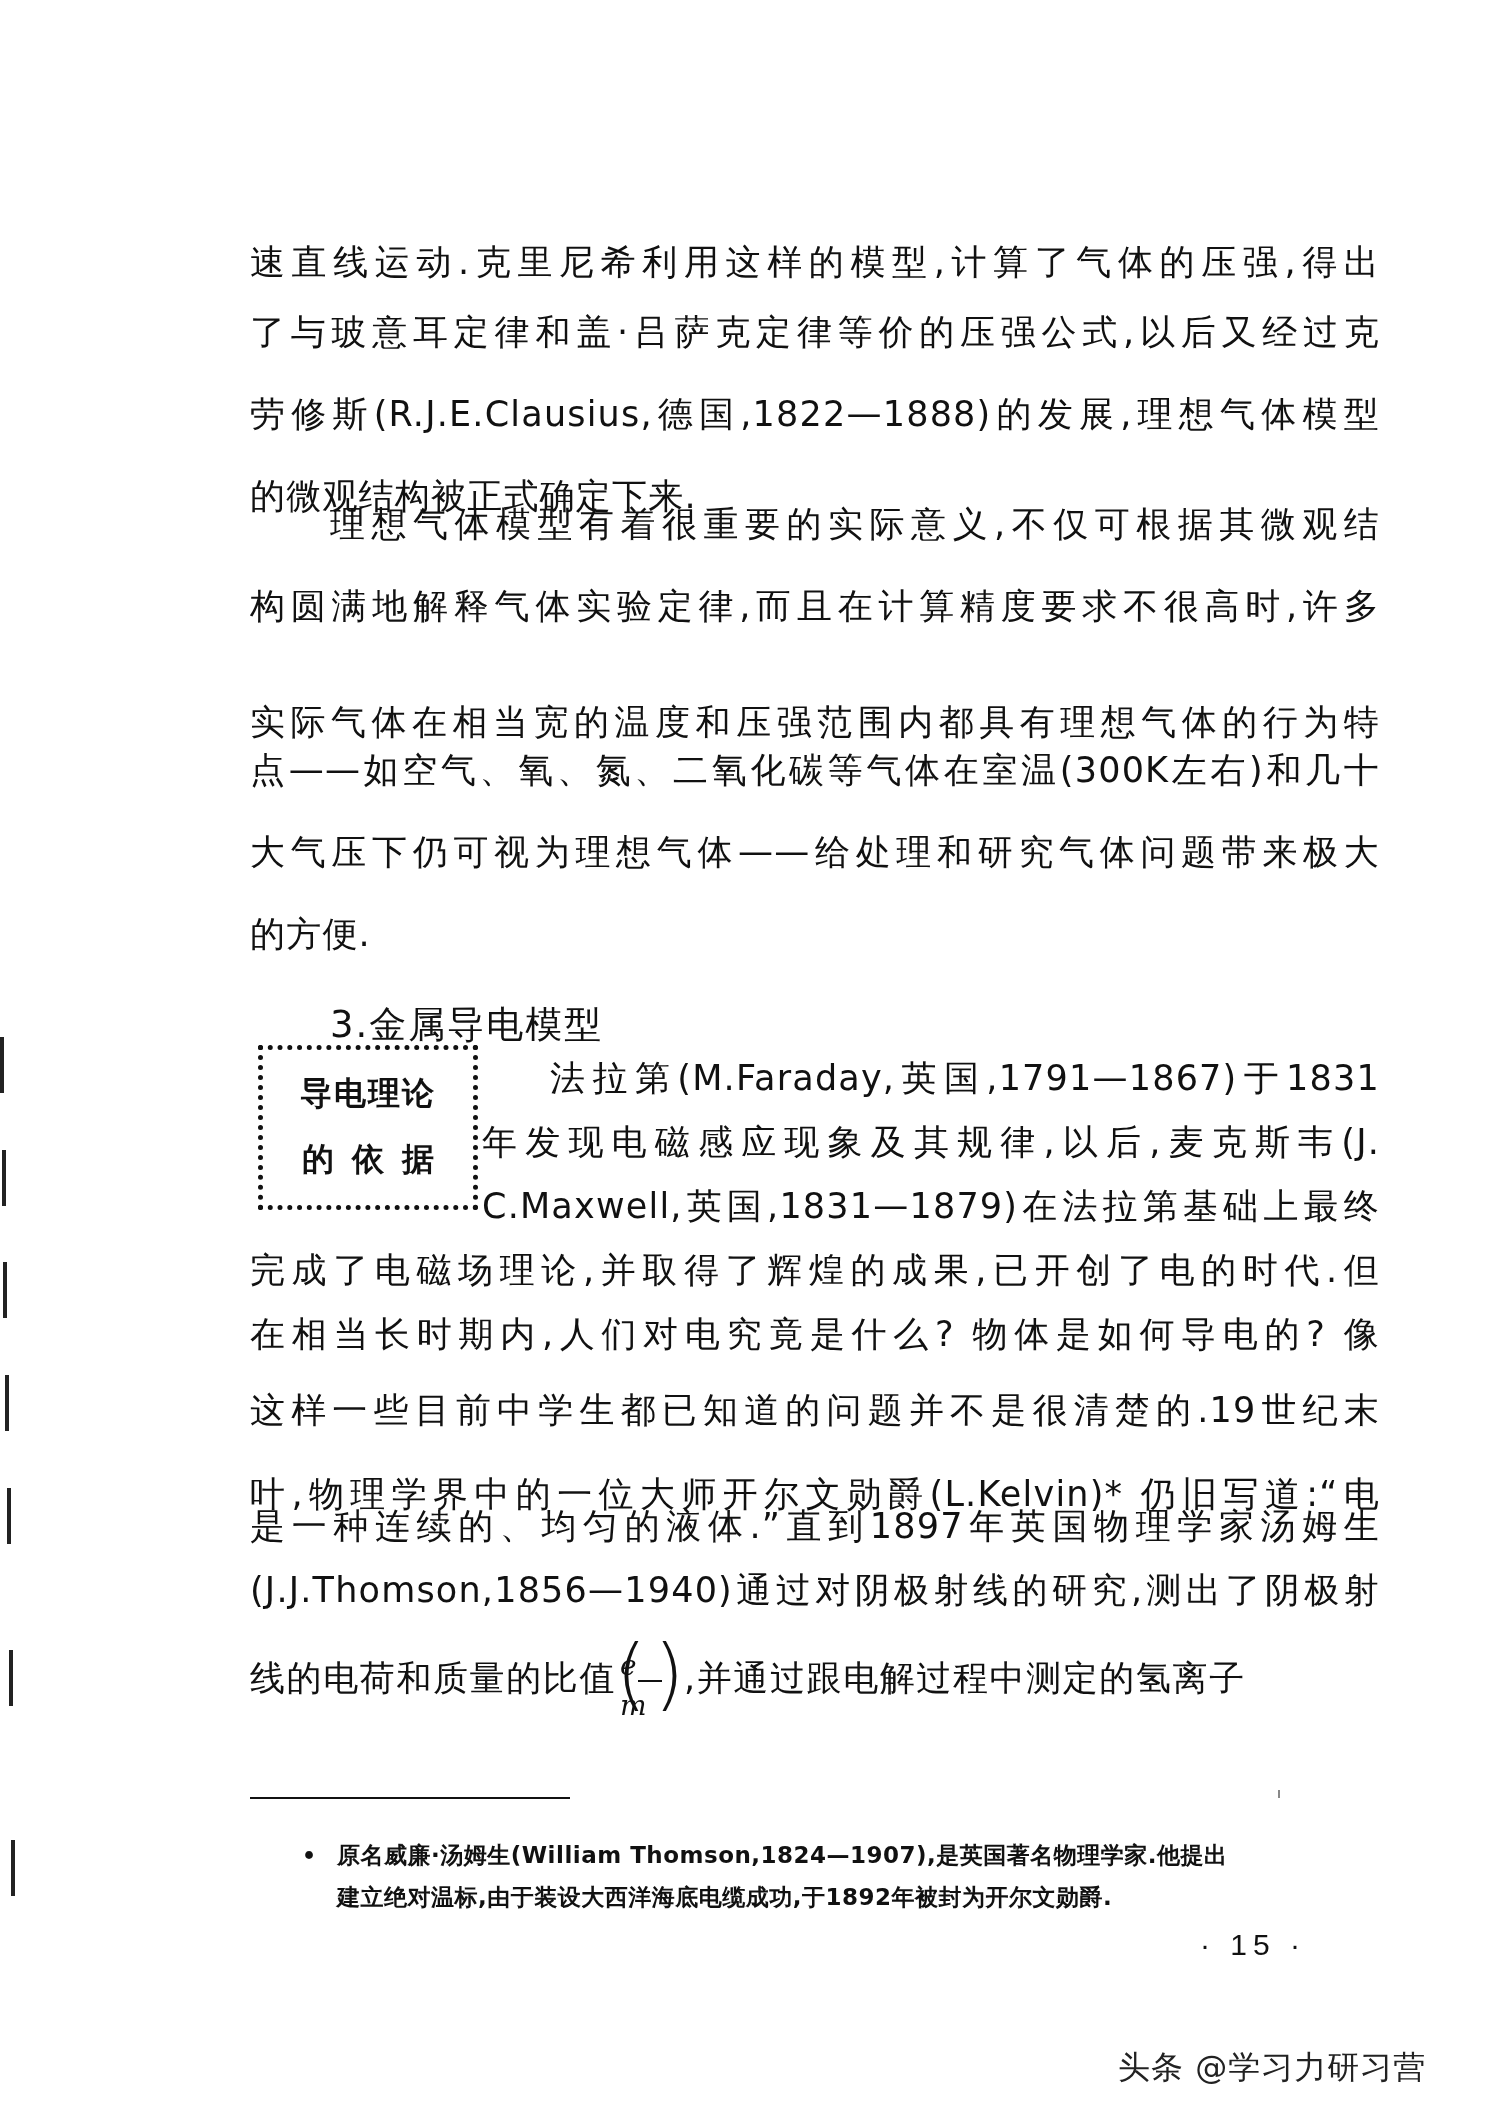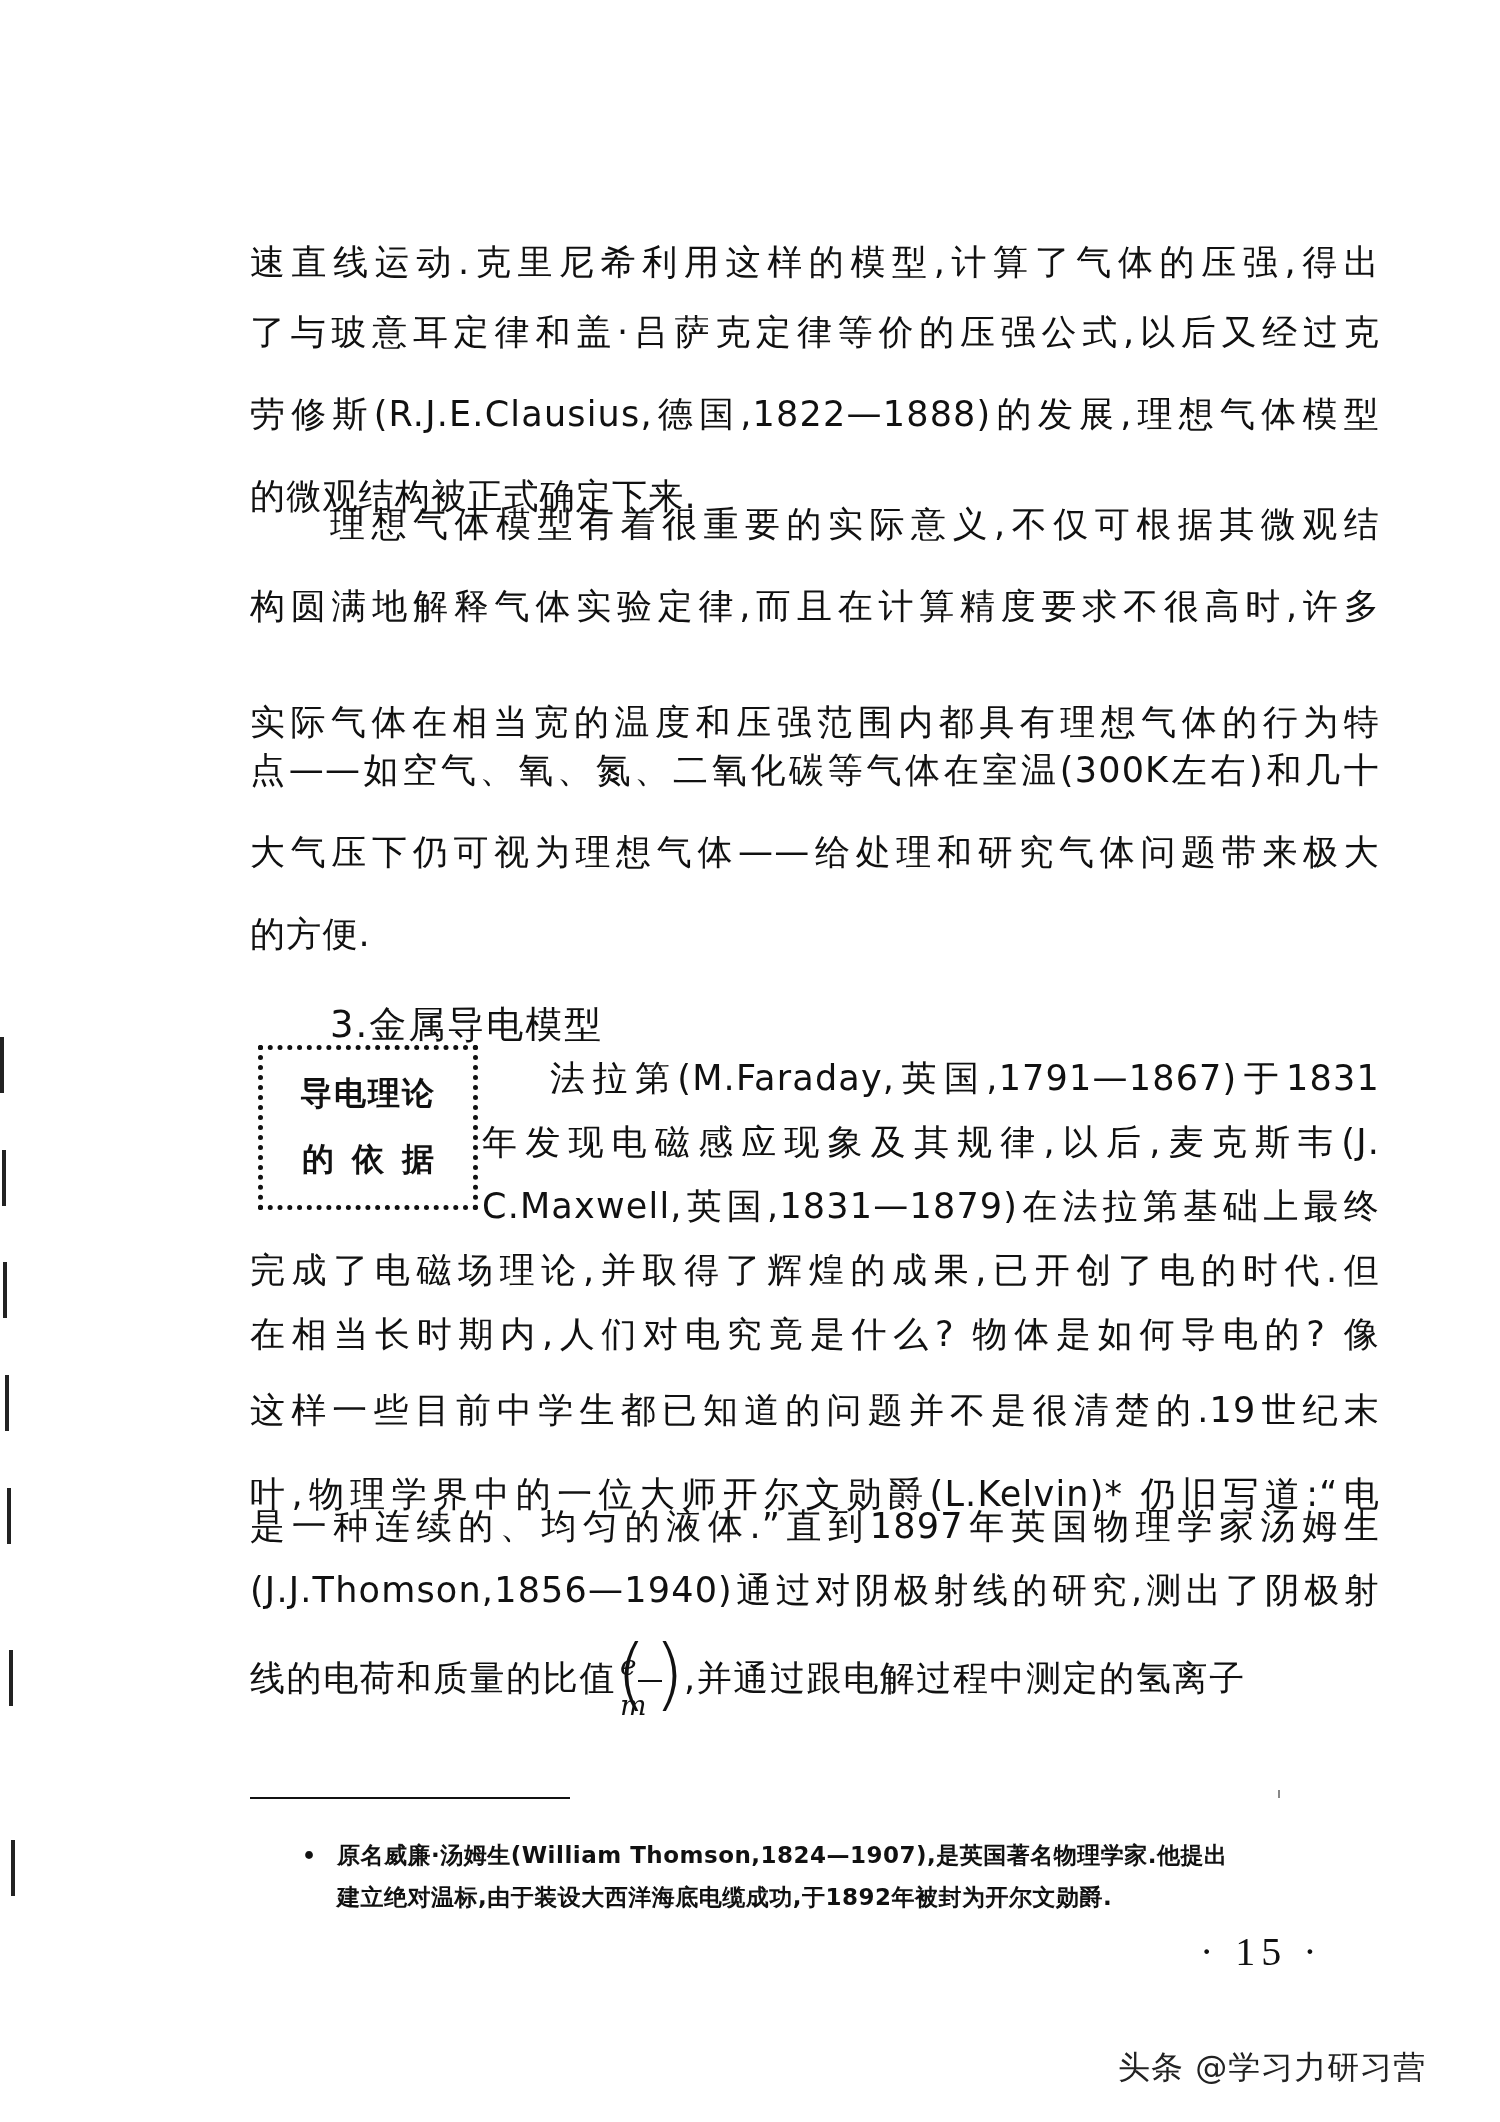--- a/index.html
+++ b/index.html
@@ -45,22 +45,22 @@
   .frac .den { top:44px; }
   .frac .bar { position:absolute; left:18px; right:18px; top:40px; height:2px; background:#111; }
   .fn-rule { position:absolute; left:250px; top:1797px; width:320px; height:2px; background:#111; }
   .fn-tick { position:absolute; left:1278px; top:1790px; width:2px; height:8px; background:#888; }
   .fn-line {
     position:absolute; font-size:23px; line-height:30px; white-space:nowrap;
     font-family:"DejaVu Sans","Liberation Sans",sans-serif; font-weight:bold; letter-spacing:0.5px;
   }
   .fn-bullet { position:absolute; left:302px; top:1842px; font-size:22px; font-weight:bold; }
   .page-num {
-    position:absolute; left:1200px; top:1928px; font-size:40px; letter-spacing:6px;
-    font-family:Liberation Serif, serif;
+    position:absolute; left:1200px; top:1928px; font-size:30px; letter-spacing:6px;
+    font-family:Liberation Sans, sans-serif;
   }
   .watermark {
     position:absolute; left:1118px; top:2046px; font-size:32px; color:#222;
     font-family:"DejaVu Sans","Liberation Sans",sans-serif; letter-spacing:1px;
   }
   .edge-mark { position:absolute; width:4px; background:#222; height:56px; }
 </style>
 </head>
 <body>
 

